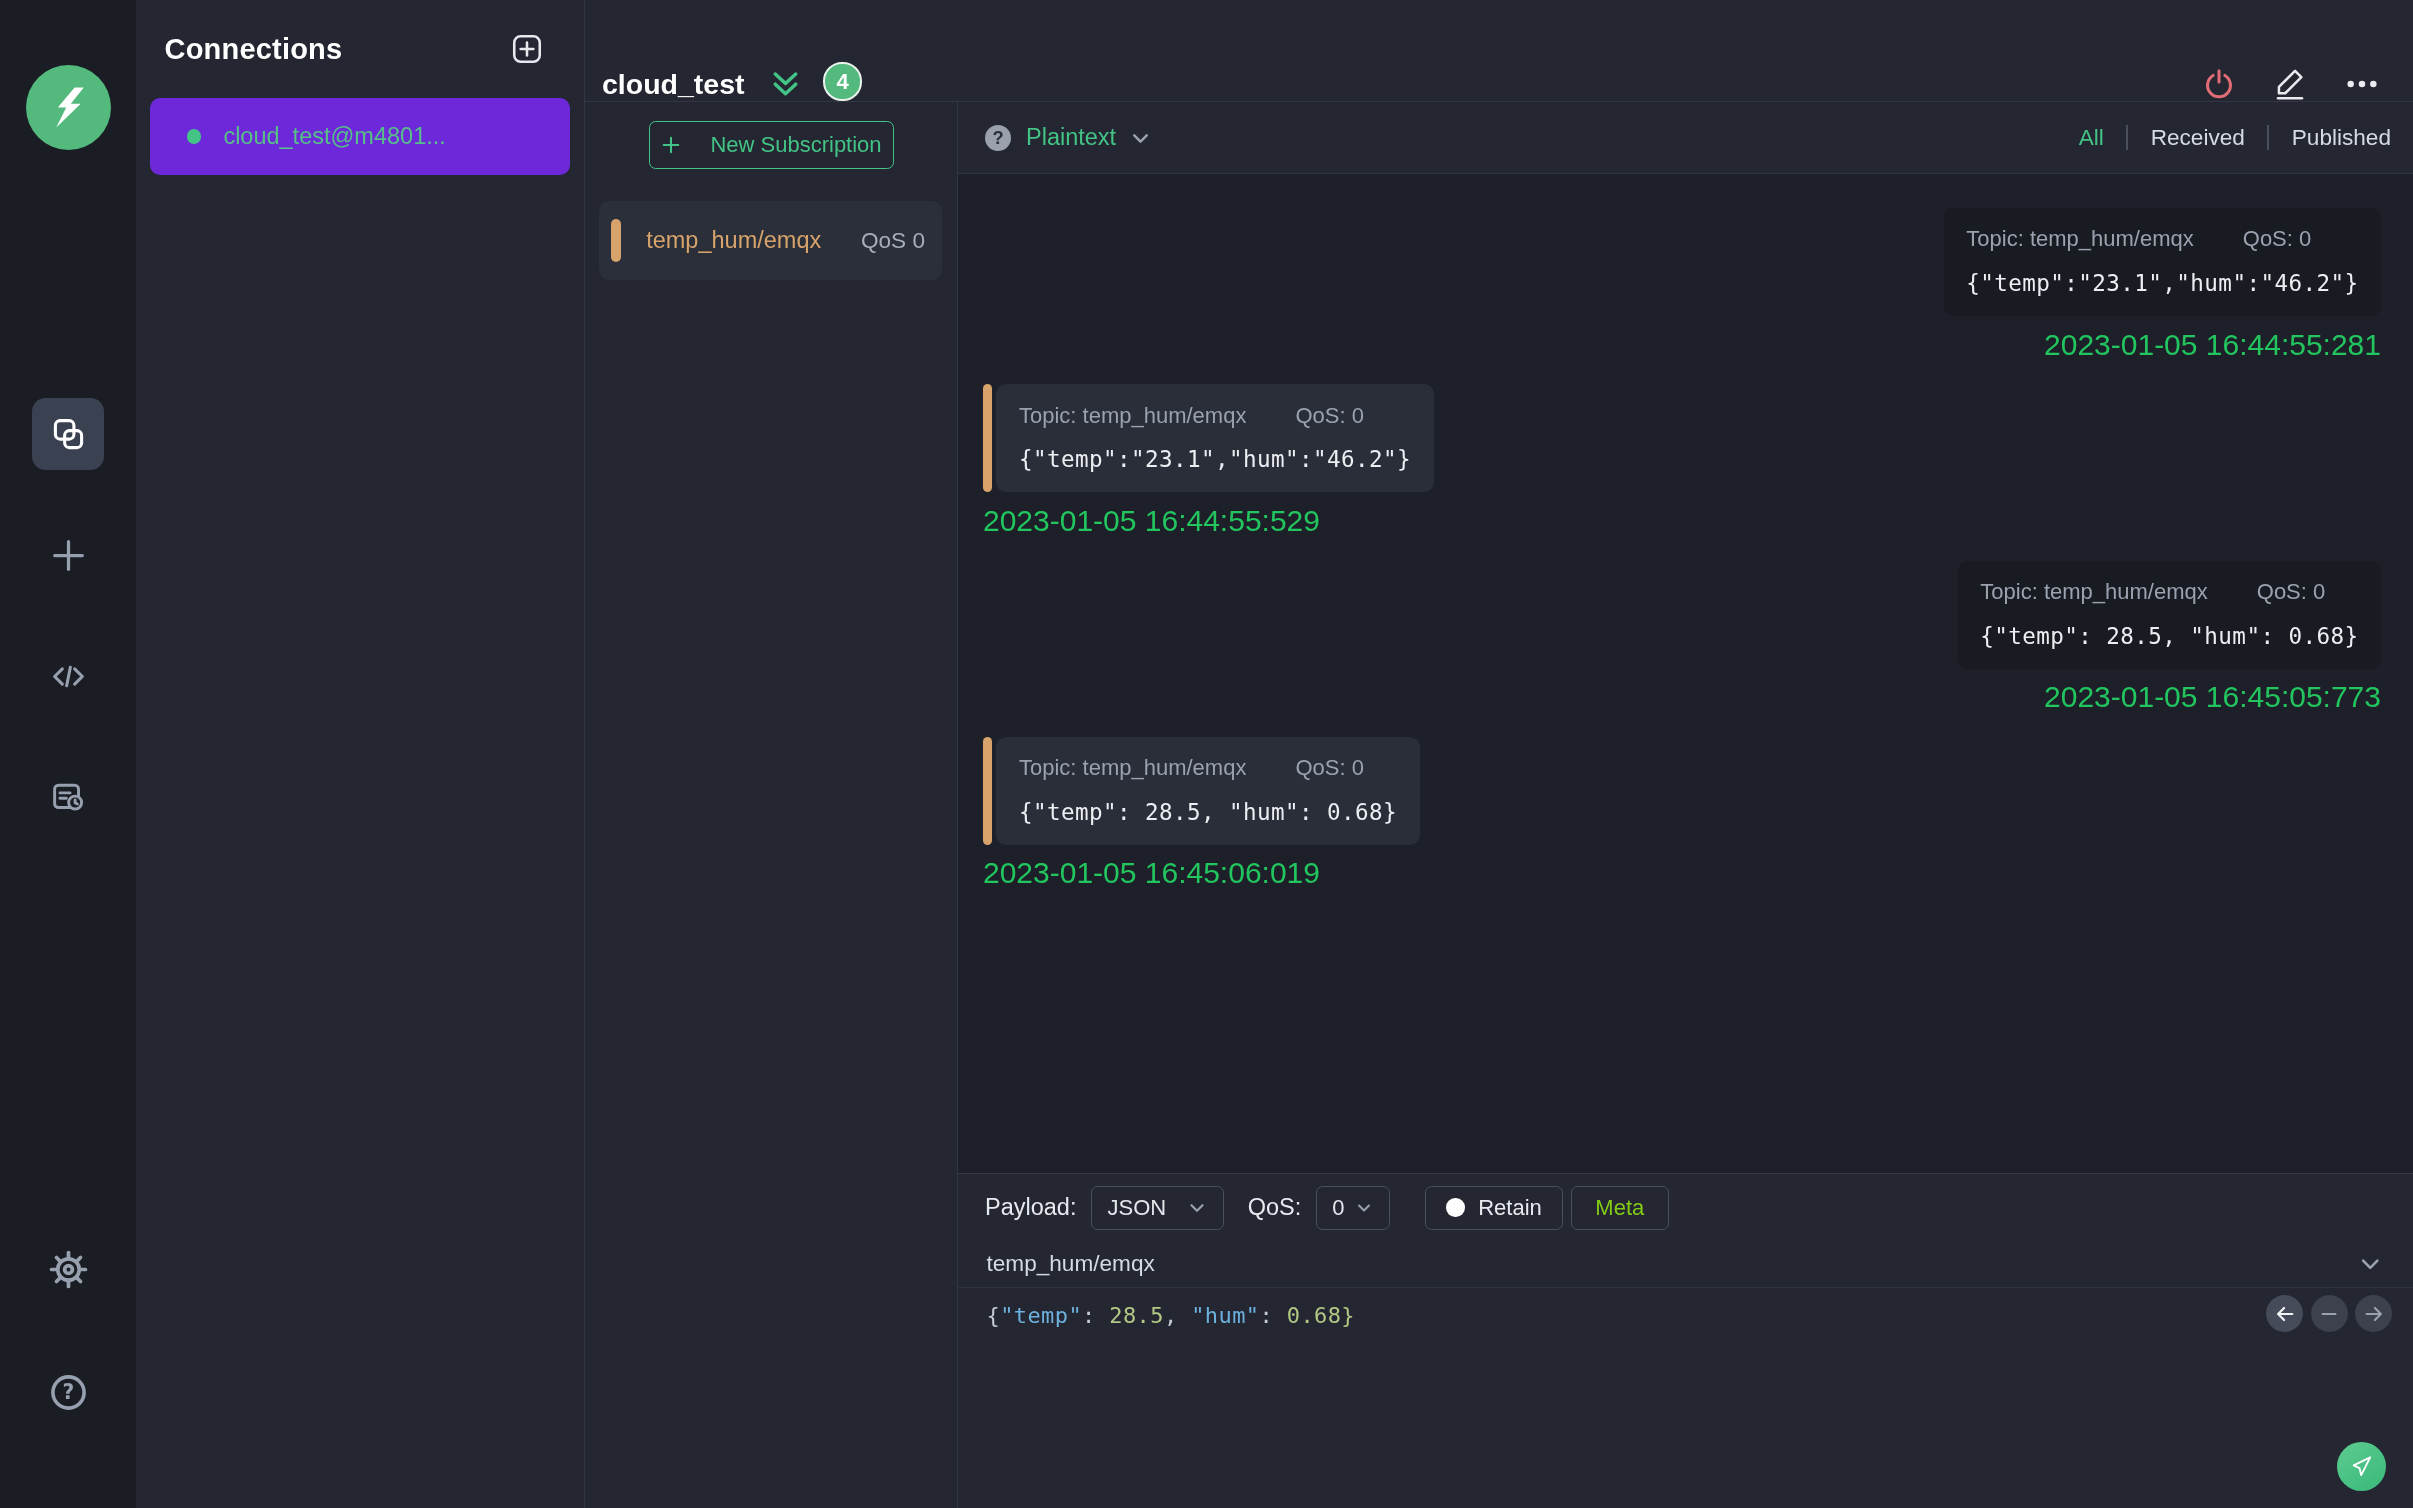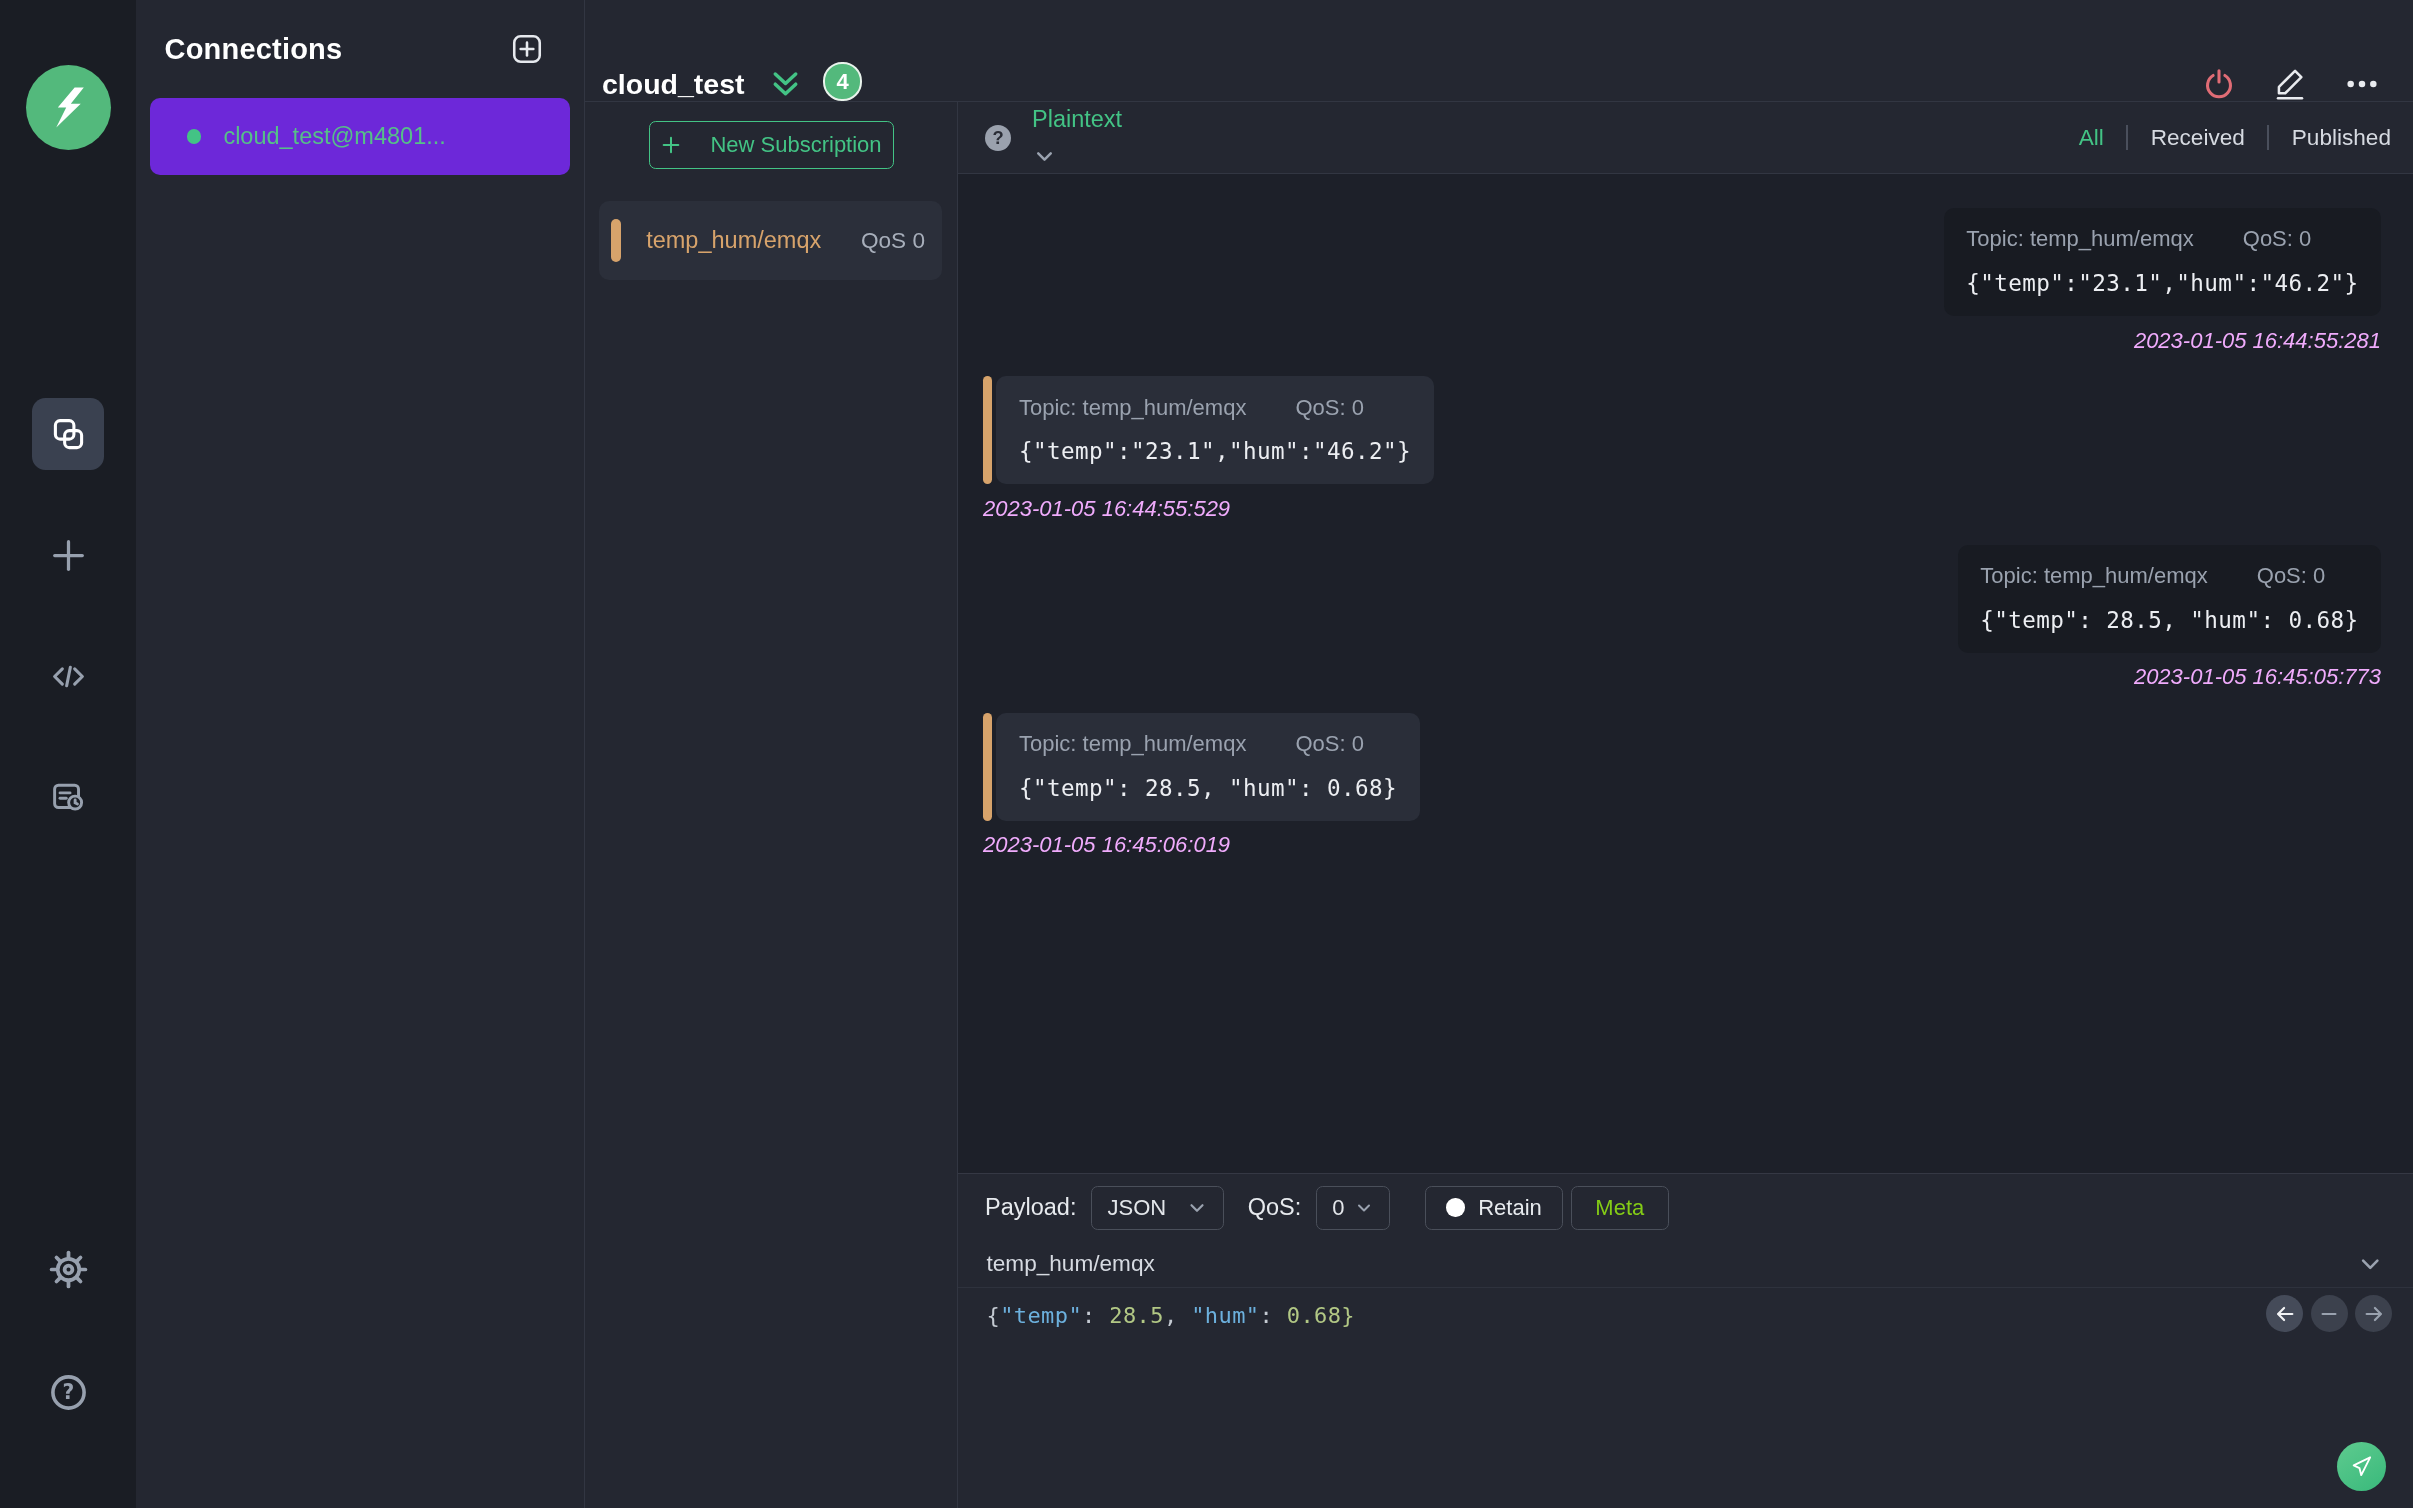--- a/index.html
+++ b/index.html
@@ -114,21 +114,21 @@
     display: flex; align-items: center;
     padding: 0 22px 0 27px;
   }
   .help-circle {
     width: 26px; height: 26px; border-radius: 50%;
     background: #9aa1ad; color: #2a2d36;
     font-size: 18.4px; font-weight: bold;
     display: flex; align-items: center; justify-content: center;
     cursor: pointer;
   }
-  .fmt-select { margin-left: 21px; display: flex; align-items: flex-start; gap: 11.7px; cursor: pointer; flex-direction: column; }
+  .fmt-select { margin-left: 15px; display: flex; align-items: flex-end; gap: 11.7px; cursor: pointer; }
   .fmt-label { font-size: 23.5px; color: #43c385; }
   .msg-hdr-spacer { flex: 1; }
   .filters { display: flex; align-items: center; gap: 22.6px; }
   .filter { font-size: 22.6px; color: #d6dae1; cursor: pointer; }
   .filter.active { color: #43c385; }
   .vdiv { width: 1.7px; height: 25px; background: #4a4f5c; }
   
   .msg-list { flex: 1; overflow: hidden; padding: 34px 32px 0 25px; }
   .msg { margin-bottom: 22.6px; display: flex; flex-direction: column; align-items: flex-start; }
   .msg.published { align-items: flex-end; }
@@ -143,21 +143,21 @@
     text-align: left;
   }
   .msg.received .msg-card { background: #2a2e39; }
   .msg.published .msg-card { background: #181b22; }
   .msg-meta { display: flex; gap: 49px; font-size: 22px; color: #9aa2af; }
   .msg-payload {
     margin-top: 17.6px;
     font-family: "DejaVu Sans Mono", monospace;
     font-size: 22.6px; color: #eceef2; letter-spacing: 0.4px;
   }
-  .msg-time { margin-top: 11.7px; font-size: 22px; color: #f0abfc; font-style: italic; }
+  .msg-time { margin-top: 11.7px; font-size: 30px; color: #22c55e; }
   
   .publish-panel {
     height: 335px; flex-shrink: 0;
     background: #242731;
     border-top: 0.8px solid rgba(140,150,170,0.16);
     display: flex; flex-direction: column;
     position: relative;
   }
   .controls-row { height: 67px; display: flex; align-items: center; padding: 0 27px; flex-shrink: 0; }
   .ctl-label { font-size: 23.5px; color: #e7eaee; margin-right: 15px; }

